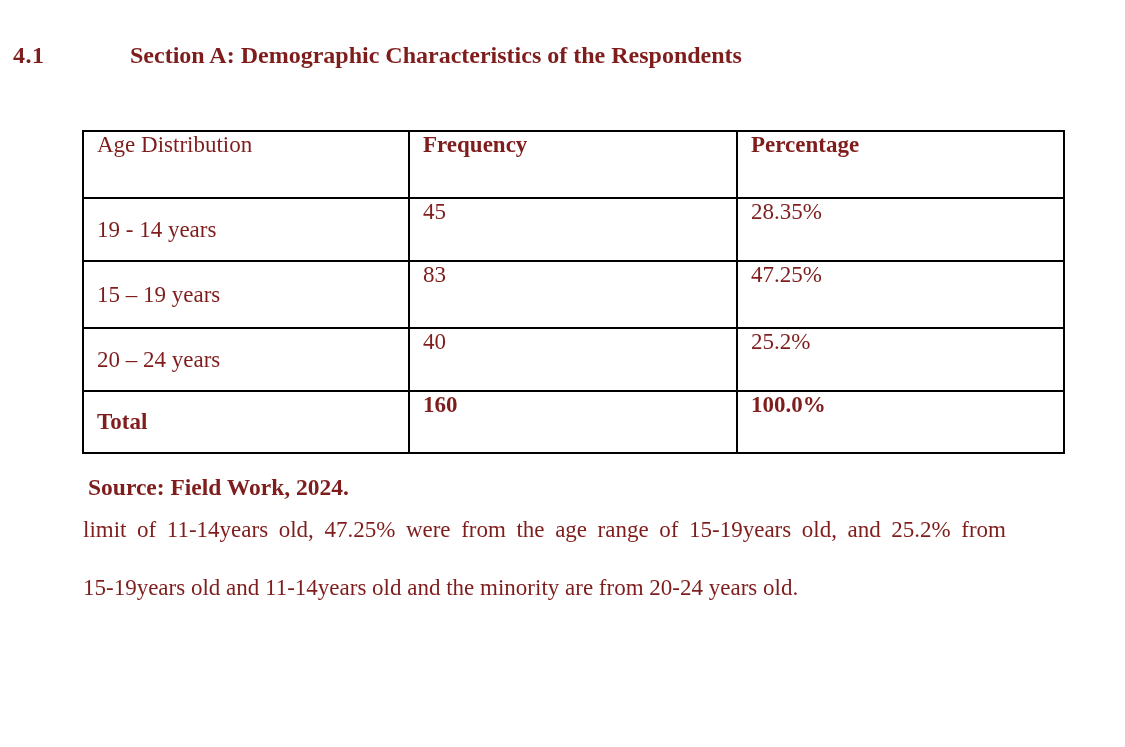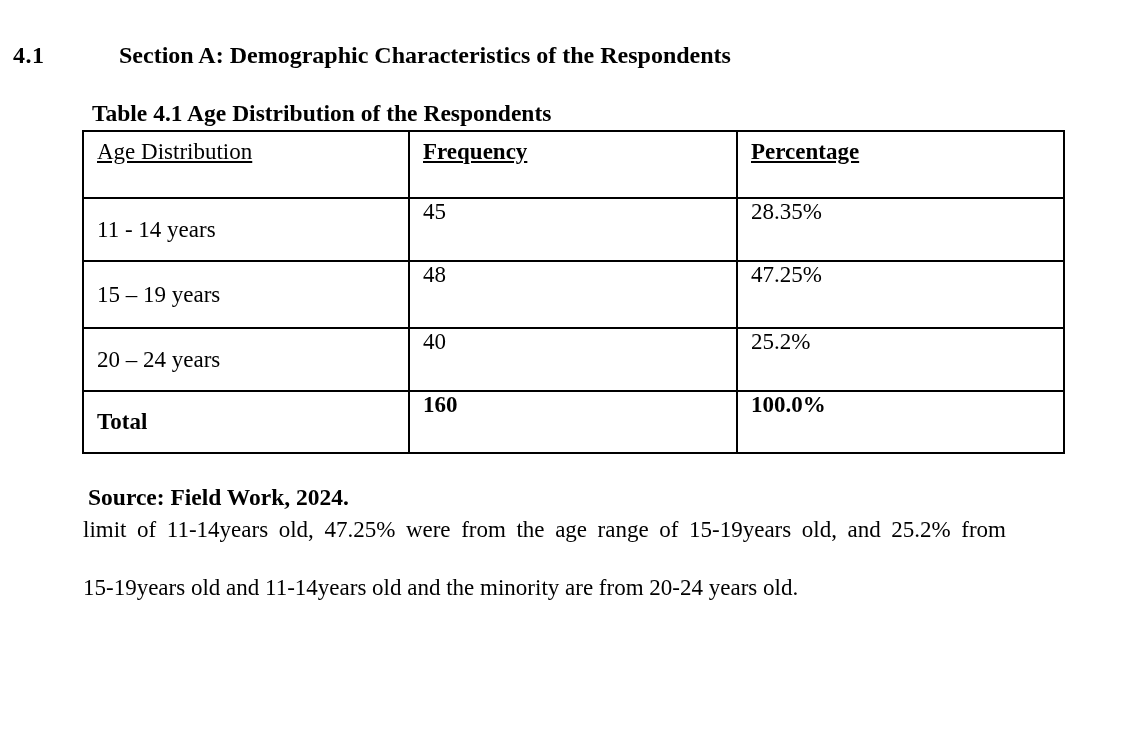--- a/index.html
+++ b/index.html
@@ -5,35 +5,35 @@
   html, body {
     margin: 0;
     padding: 0;
     background: #ffffff;
   }
   .page {
     position: relative;
     width: 1125px;
     height: 747px;
     background: #ffffff;
-    color: #000000;
+    color: #7f1d1d;
     font-family: "Liberation Serif", "DejaVu Serif", serif;
     overflow: hidden;
   }
   .section-number {
     position: absolute;
     left: 13px;
     top: 42px;
     font-size: 24px;
     font-weight: bold;
     letter-spacing: 0.5px;
   }
   .section-title {
     position: absolute;
-    left: 119px;
+    left: 130px;
     top: 42px;
     font-size: 24px;
     font-weight: bold;
   }
   .table-caption {
     position: absolute;
     left: 92px;
     top: 100px;
     font-size: 23.5px;
     font-weight: bold;
@@ -58,37 +58,35 @@
     text-align: left;
     overflow: hidden;
   }
   tr.header-row   { height: 67px; }
   tr.body-row-a   { height: 63px; }
   tr.body-row-b   { height: 67px; padding-left: 6px; }
   tr.body-row-c   { height: 63px; }
   tr.total-row    { height: 62px; }
   table.data-table th {
     vertical-align: top;
-    padding-top: 7px;
-    text-decoration: underline;
   }
   table.data-table th.bold-head { font-weight: bold; }
   td.age-cell {
     vertical-align: middle;
     padding-top: 10px;
   }
   td.num-cell {
     vertical-align: top;
     padding-top: 5px;
   }
   tr.total-row td { font-weight: bold; }
   .source-note {
     position: absolute;
     left: 88px;
-    top: 484px;
+    top: 474px;
     font-size: 23.5px;
     font-weight: bold;
   }
   .paragraph {
     position: absolute;
     left: 83px;
     top: 501px;
     width: 923px;
     font-size: 23px;
   }
@@ -106,44 +104,43 @@
 </style>
 </head>
 <body>
 
 <div class="page">
 
   <span class="section-number">4.1</span>
 
   <span class="section-title">Section A: Demographic Characteristics of the Respondents</span>
 
-  <div class="table-caption">Table 4.1 Age Distribution of the Respondents</div>
 
   <table class="data-table">
     <colgroup>
       <col class="c1">
         <col class="c2">
         <col class="c3">
     </colgroup>
     <tbody>
       <tr class="header-row">
         <th>Age Distribution</th>
         <th class="bold-head">Frequency</th>
         <th class="bold-head">Percentage</th>
       </tr>
 
       <tr class="body-row-a">
-        <td class="age-cell">11 - 14 years</td>
+        <td class="age-cell">19 - 14 years</td>
         <td class="num-cell">45</td>
         <td class="num-cell">28.35%</td>
       </tr>
 
       <tr class="body-row-b">
         <td class="age-cell">15 – 19 years</td>
-        <td class="num-cell">48</td>
+        <td class="num-cell">83</td>
         <td class="num-cell">47.25%</td>
       </tr>
 
       <tr class="body-row-c">
         <td class="age-cell">20 – 24 years</td>
         <td class="num-cell">40</td>
         <td class="num-cell">25.2%</td>
       </tr>
 
       <tr class="total-row">

